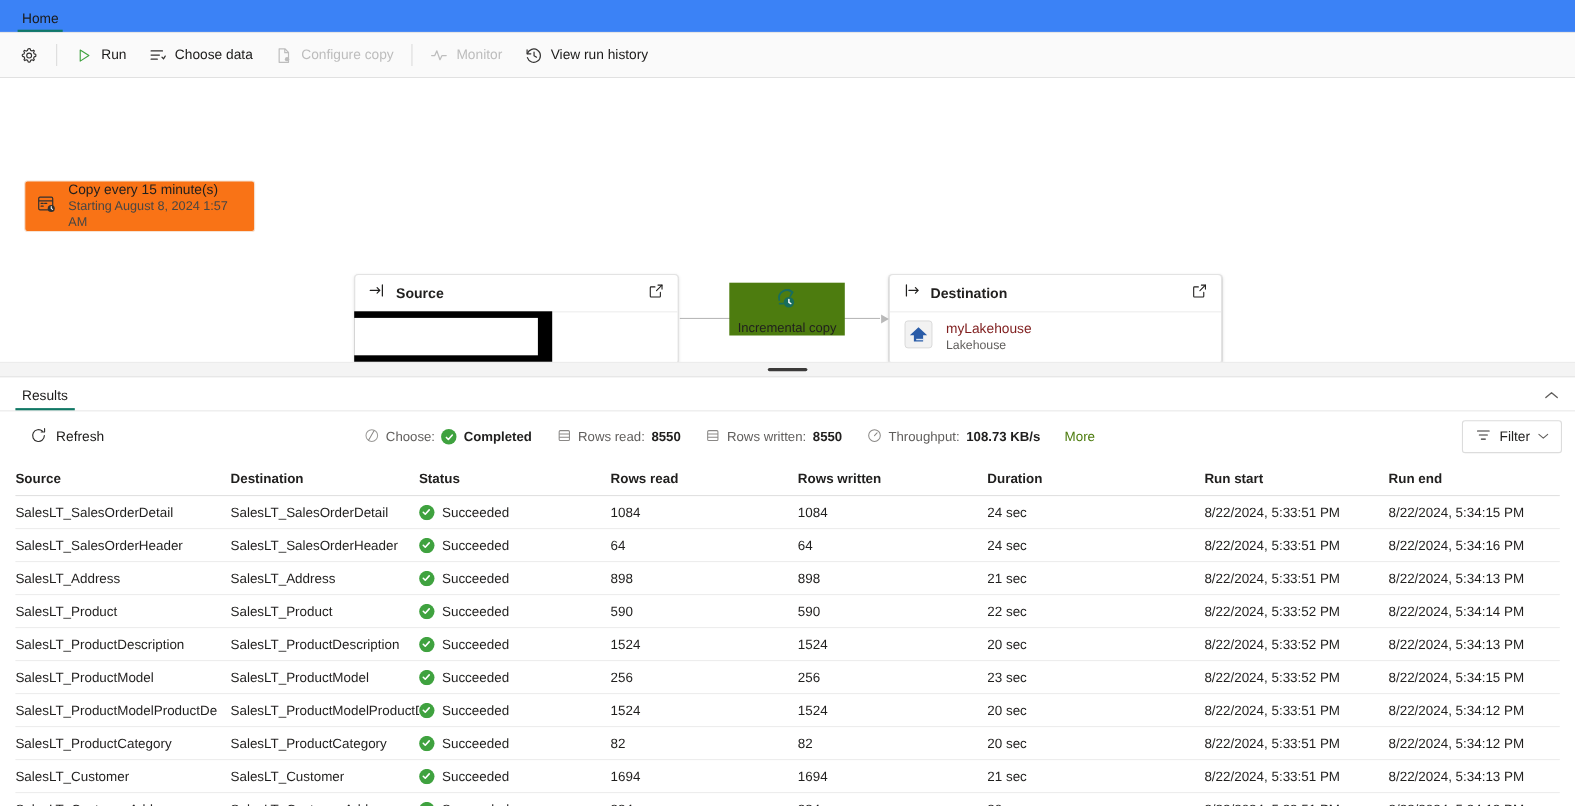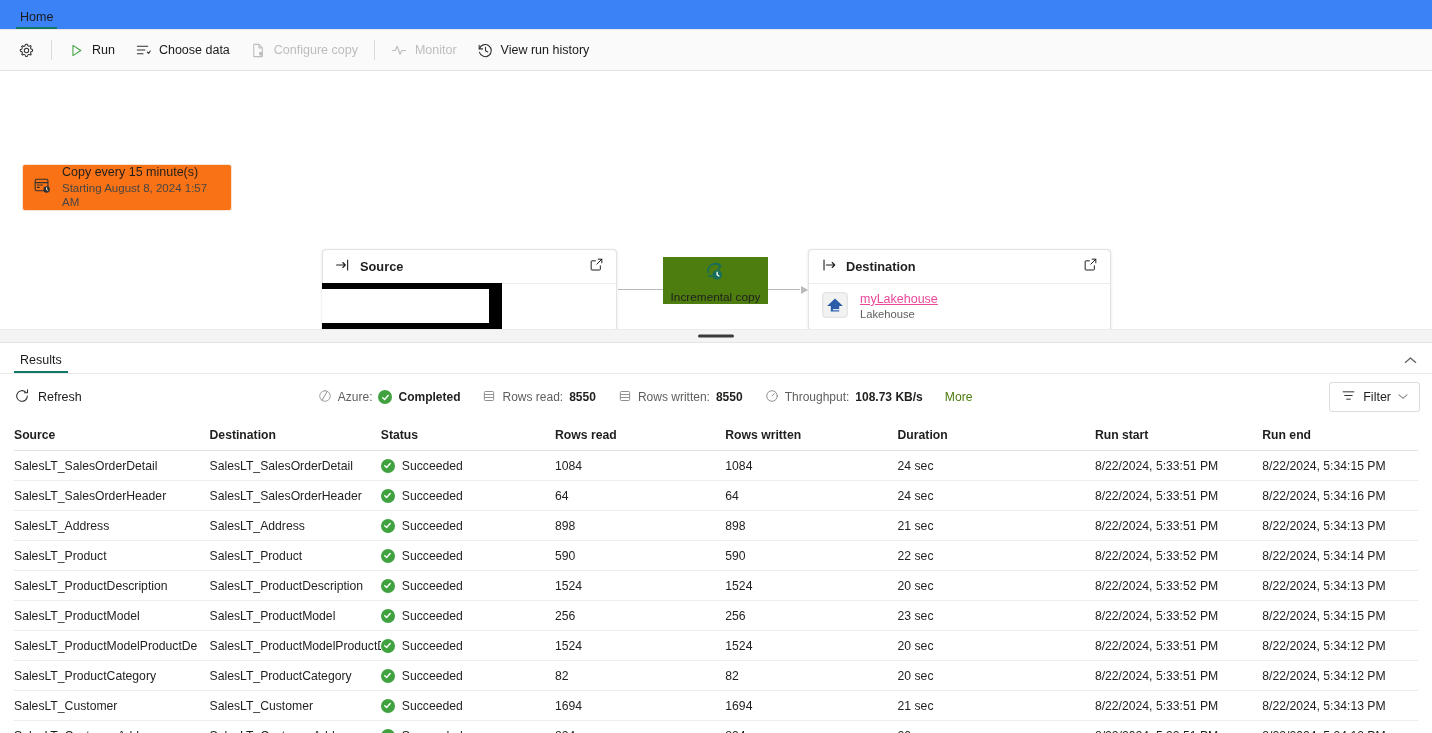--- a/index.html
+++ b/index.html
@@ -103,21 +103,21 @@
   }
   .node-head .title { font-size: 12.8px; font-weight: bold; color: #201f1e; flex: 1; }
   .node-body {
     height: 45px;
     display: flex;
     align-items: center;
     padding: 0 12px;
     gap: 11px;
   }
   .node-body .lines { line-height: 1.3; }
-  .node-body .l1 { font-size: 12.5px; color: #ec4899; text-decoration: underline; }
+  .node-body .l1 { font-size: 12.5px; color: #7f1d1d; }
   .node-body .l2 { font-size: 11.2px; color: #605e5c; }
 
   #source-node { left: 322px; top: 178px; width: 295px; height: 82px; }
   #dest-node   { left: 808px; top: 178px; width: 303px; height: 82px; }
 
   .connector {
     position: absolute;
     left: 618px; top: 218px;
     width: 190px; height: 2px;
   }
@@ -198,21 +198,21 @@
     right: 10px; top: 6px;
     width: 24px; height: 22px;
     display: flex; align-items: center; justify-content: center;
     cursor: pointer;
   }
 
   .statusbar {
     height: 46px;
     display: flex;
     align-items: center;
-    padding: 0 12px 0 14px;
+    padding: 0 12px 0 27px;
     gap: 0;
   }
   .refresh-btn {
     display: flex; align-items: center; gap: 8px;
     font-size: 12.5px; color: #1b1a19;
     cursor: pointer; padding: 5px 8px 5px 0;
   }
   .metrics { display: flex; align-items: center; gap: 0; margin-left: 228px; }
   .metric {
     display: flex; align-items: center; gap: 6px;
@@ -478,21 +478,21 @@
 
   <div class="metrics">
 
     <div class="metric">
       <span>
         <svg width="14" height="14" viewBox="0 0 18 18" fill="none" stroke="#8a8886" stroke-width="1.2" stroke-linecap="round">
           <path d="M9 2.2a6.8 6.8 0 1 1 0 13.6A6.8 6.8 0 0 1 9 2.2z" opacity=".85"></path>
           <path d="M11.6 3.4L5.2 14.4"></path>
         </svg>
       </span>
-      <span>Azure:</span>
+      <span>Choose:</span>
       <span class="chk">
         <svg width="9" height="9" viewBox="0 0 10 10" fill="none" stroke="#fff" stroke-width="1.6" stroke-linecap="round" stroke-linejoin="round">
           <path d="M2 5.2l2 2 4-4.4"></path>
         </svg>
       </span>
       <b>Completed</b>
     </div>
 
     <div class="metric">
       <span>

